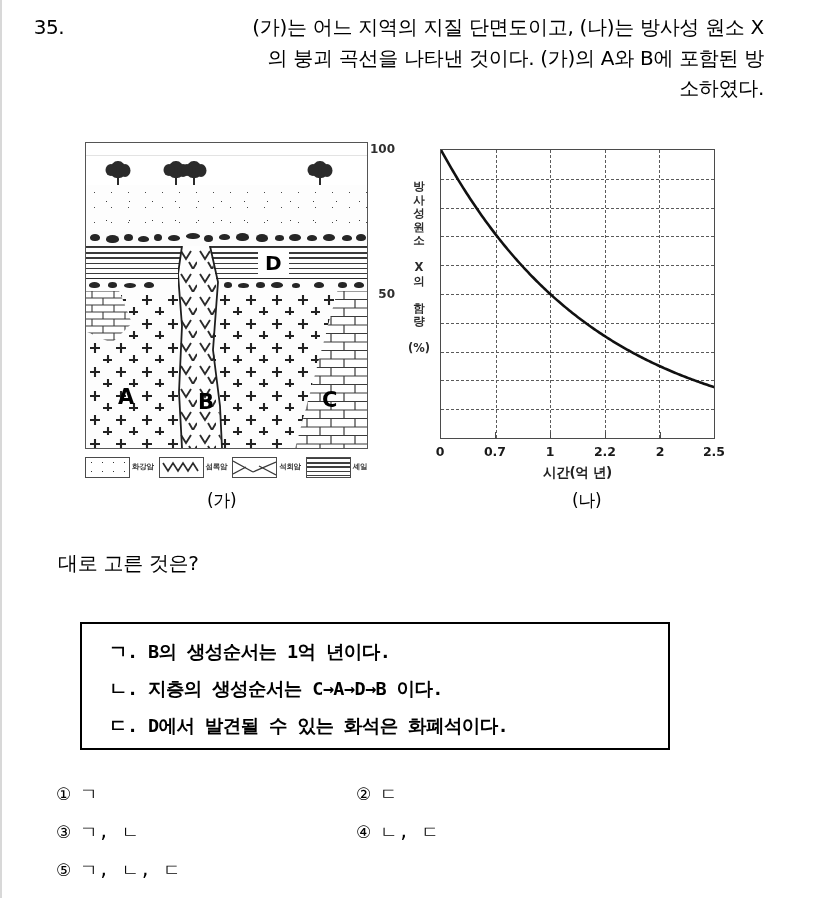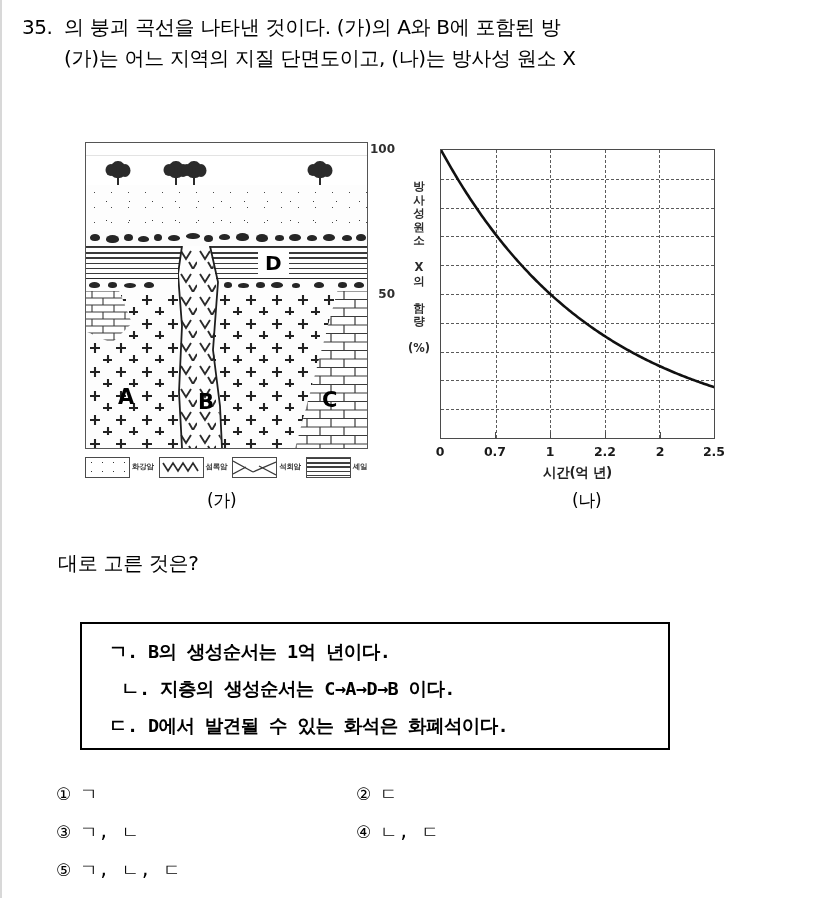--- a/index.html
+++ b/index.html
@@ -21,20 +21,21 @@
     width: 2px; height: 898px;
     background: #d8d8d8;
   }
 
   
   #question-stem {
     position: absolute;
     left: 22px;
     top: 12px;
     width: 790px;
+    text-align: right;
   }
   .stem-row {
     display: flex;
     align-items: flex-start;
   }
   .q-number {
     font-size: 20px;
     line-height: 30px;
     width: 42px;
     flex: none;
@@ -398,21 +399,21 @@
     position: absolute;
     left: 27px;
     font-family: "DejaVu Sans Mono", "Liberation Mono", monospace;
     font-size: 18.5px;
     font-weight: bold;
     letter-spacing: -0.6px;
     white-space: nowrap;
     color: #000;
   }
   #bogi-1 { top: 15px; }
-  #bogi-2 { top: 52px; margin-left: 12px; }
+  #bogi-2 { top: 52px; }
   #bogi-3 { top: 89px; }
 
   
   #choices {
     position: absolute;
     left: 56px;
     top: 782px;
     width: 700px;
   }
   .choice {
@@ -441,22 +442,23 @@
 </style>
 </head>
 <body>
 
 <div class="page-border-left"></div>
 
 <div id="question-stem">
   <div class="stem-row">
     <div class="q-number">35.</div>
     <div class="stem-lines">
+      <div>(가)는 어느 지역의 지질 단면도이고, (나)는 방사성 원소 X</div>
       <div>의 붕괴 곡선을 나타낸 것이다. (가)의 A와 B에 포함된 방</div>
-      <div>(가)는 어느 지역의 지질 단면도이고, (나)는 방사성 원소 X</div>
+      <div>소하였다.</div>
     </div>
   </div>
 </div>
 
 <div id="figures">
 
   <div id="cross-section">
 
     <div class="cs-layer cs-sky">
       <div class="skyline"></div>

